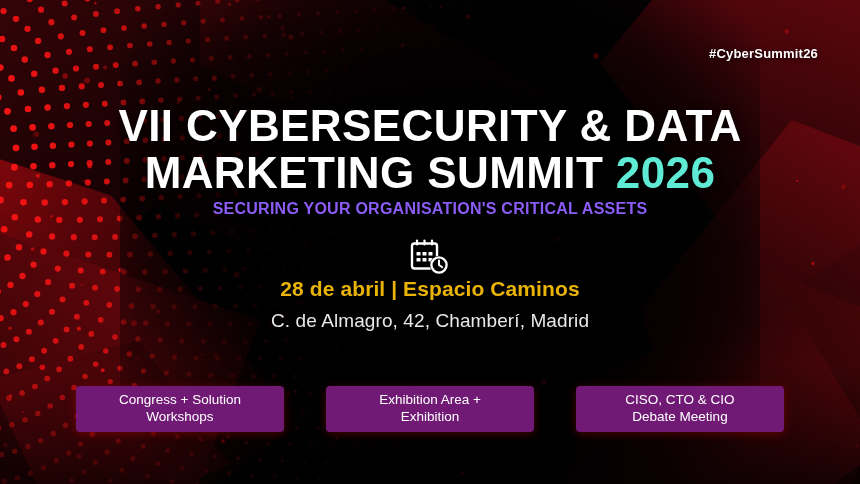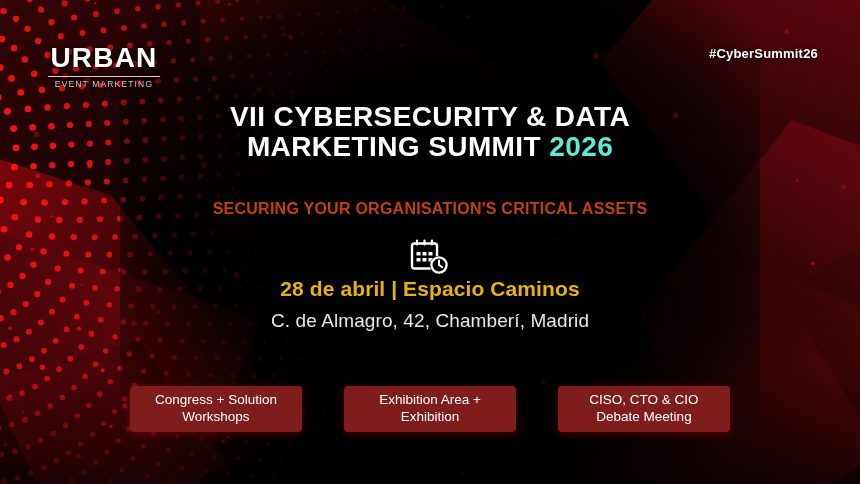--- a/index.html
+++ b/index.html
@@ -125,30 +125,30 @@
     position:absolute; right:42px; top:46px;
     font-size:13px; font-weight:bold; color:#ffffff;
     letter-spacing:.2px;
     text-shadow:0 1px 4px rgba(0,0,0,.8);
   }
 
   .title-block{
     position:absolute; left:0; right:0; top:102px; text-align:center;
   }
   .title-line{
-    font-size:28px; font-weight:bold; color:#ffffff;
+    font-size:44px; font-weight:bold; color:#ffffff;
     letter-spacing:.4px; line-height:1.07;
     text-shadow:0 2px 8px rgba(0,0,0,.85);
     white-space:nowrap;
   }
   .title-year{color:#5eead4;}
 
   .subtitle{
     position:absolute; left:0; right:0; top:200px; text-align:center;
-    font-size:16px; font-weight:bold; color:#c2410c;
+    font-size:16px; font-weight:bold; color:#8b5cf6;
     letter-spacing:.25px;
     text-shadow:0 1px 4px rgba(0,0,0,.8);
   }
 
   .cal-icon{
     position:absolute; left:50%; top:238px; transform:translateX(-50%);
     width:44px; height:40px;
     filter:drop-shadow(0 1px 3px rgba(0,0,0,.9));
   }
 
@@ -163,22 +163,22 @@
     font-size:19px; font-weight:normal; color:#e8e8e8;
     letter-spacing:.1px;
     text-shadow:0 1px 5px rgba(0,0,0,.85);
   }
 
   .badges{
     position:absolute; left:0; right:0; top:386px;
     display:flex; justify-content:center; gap:42px;
   }
   .badge{
-    width:172px; min-height:42px;
-    background:#7f1d1d;
+    width:208px; min-height:42px;
+    background:#701a75;
     border-radius:4px;
     display:flex; align-items:center; justify-content:center;
     text-align:center;
     color:#ffffff; font-size:13.5px; font-weight:normal;
     line-height:1.25; padding:6px 8px;
     box-shadow:0 2px 10px rgba(250,10,10,.28);
     cursor:pointer;
   }
 </style>
 </head>
@@ -928,25 +928,20 @@
           <circle cx="111.0" cy="426.5" r="1.86" fill="#ff1212" opacity="0.82"></circle>
         </svg>
     </div>
 
     <div class="center-mask"></div>
     <div class="bottom-mask"></div>
   </div>
 
   <div class="content">
 
-    <div class="logo">
-      <div class="logo-main">URBAN</div>
-      <div class="logo-rule"></div>
-      <div class="logo-sub">EVENT MARKETING</div>
-    </div>
 
     <div class="hashtag">#CyberSummit26</div>
 
     <div class="title-block">
       <div class="title-line">VII CYBERSECURITY &amp; DATA</div>
       <div class="title-line"><span>MARKETING SUMMIT </span><span class="title-year">2026</span></div>
     </div>
 
     <div class="subtitle">SECURING YOUR ORGANISATION'S CRITICAL ASSETS</div>
 

